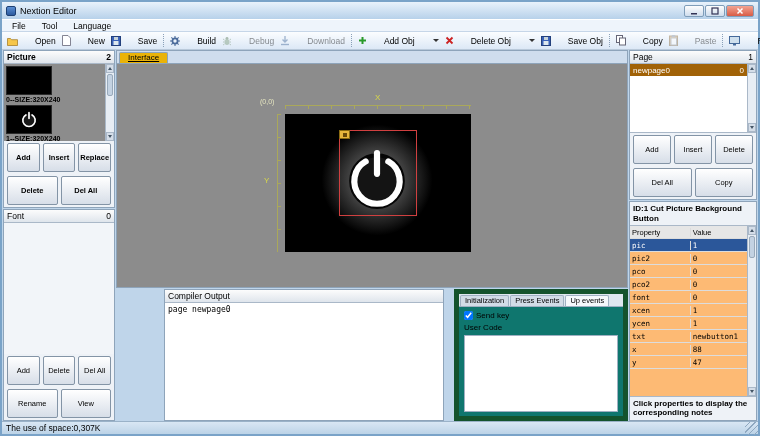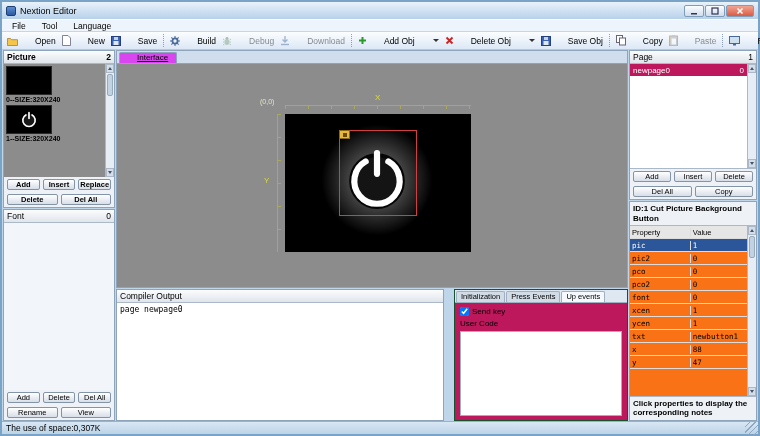--- a/index.html
+++ b/index.html
@@ -57,73 +57,73 @@
 
   .vscroll { width:9px; flex:0 0 9px; background:#e7edf4; border-left:1px solid #aab8c8; display:flex; flex-direction:column; }
   .vs-arrow { height:9px; flex:0 0 9px; background:#d4dde8; border:1px solid #aab8c8; display:flex; align-items:center; justify-content:center; }
   .tri-up { width:0;height:0;border-left:2.5px solid transparent;border-right:2.5px solid transparent;border-bottom:3.5px solid #456; }
   .tri-dn { width:0;height:0;border-left:2.5px solid transparent;border-right:2.5px solid transparent;border-top:3.5px solid #456; }
   .vs-track { flex:1; }
   .vs-thumb { height:22px; margin:1px; background:#c3d2e2; border:1px solid #9ab; border-radius:2px; }
 
   .btn-row { display:flex; gap:3px; padding:2px 3px; }
   .btn { flex:1; border:1px solid #8394a6; border-radius:2px; background:linear-gradient(#ffffff,#d7dee8);
-    font-size:7.5px; padding:0 0; text-align:center; white-space:nowrap; overflow:hidden; }
+    font-size:7.5px; padding:9px 0; text-align:center; white-space:nowrap; overflow:hidden; }
 
   
   .font-panel { flex:1; }
   .font-content { flex:1; background:#f2f5f9; }
 
   
   .tab-strip { height:13px; flex:0 0 13px; display:flex; align-items:flex-end; background:#cfdded;
     padding-left:2px; border:1px solid #8ea4ba; border-bottom:none; }
-  .tab { font-size:8px; padding:0 8px 1px 17px; background:#d946ef; border:1px solid #8ea4ba; border-bottom:none; border-radius:2px 2px 0 0;text-decoration:underline; }
+  .tab { font-size:8px; padding:0 8px 1px 8px; background:#eab308; border:1px solid #8ea4ba; border-bottom:none; border-radius:2px 2px 0 0;text-decoration:underline; }
   .canvas { flex:1; background:#8c8c8c; border:1px solid #8ea4ba; position:relative; min-height:0; overflow:hidden; }
   .screen { position:absolute; left:168px; top:50px; width:186px; height:138px; background:#000; }
   .x-ruler { position:absolute; left:168px; top:41px; width:186px; height:4px;
     border-top:1px solid #aaa85a; background:repeating-linear-gradient(to right,#aaa85a 0 1px,transparent 1px 23px); }
   .y-ruler { position:absolute; left:160px; top:50px; width:4px; height:138px;
     border-left:1px solid #aaa85a; background:repeating-linear-gradient(to bottom,#aaa85a 0 1px,transparent 1px 23px); }
   .x-axis-label { position:absolute; left:258px; top:29px; color:#d8d84a; font-size:8px; }
   .y-axis-label { position:absolute; left:147px; top:112px; color:#d8d84a; font-size:8px; }
   .origin-label { position:absolute; left:143px; top:34px; color:#e6e6c0; font-size:7px; }
 
   .power-glow { position:absolute; left:36px; top:10px; width:112px; height:112px; border-radius:50%;
     background:radial-gradient(circle at 50% 50%, #6e6e6e 0%, #3c3c3c 38%, rgba(0,0,0,0) 70%);
     display:flex; align-items:center; justify-content:center; }
   .sel-rect { position:absolute; left:54px; top:16px; width:78px; height:86px; border:1px solid #d04040; }
   .comp-badge { position:absolute; left:54px; top:16px; width:11px; height:9px; background:#e8b73c; border:1px solid #8a6a10; }
   .comp-badge::after { content:""; display:block; width:4px; height:4px; margin:2px auto 0; background:#6a4a08; }
 
-  .bottom-row { height:132px; flex:0 0 132px; display:flex; gap:10px; margin-top:1px; }
+  .bottom-row { height:132px; flex:0 0 132px; display:flex; gap:10px; margin-top:1px;margin-left:48px; }
   .compiler-panel { flex:1; min-width:0; }
   .compiler-header { justify-content:flex-start; }
   .compiler-body { flex:1; background:#fff; font-family:"DejaVu Sans Mono", monospace; font-size:8px; padding:2px 3px; }
 
-  .events-panel { width:174px; flex:0 0 174px; background:#be185d; border:1px solid #14532d; display:flex; flex-direction:column; }
+  .events-panel { width:174px; flex:0 0 174px; background:#0f766e; border:5px solid #14532d; display:flex; flex-direction:column; }
   .etab-strip { height:13px; flex:0 0 13px; display:flex; align-items:flex-end; background:#dfe7f0; border-bottom:1px solid #9fb0c2; padding-left:1px; }
   .etab { font-size:7.5px; padding:0 4px 1px 4px; background:#d2dce7; border:1px solid #9fb0c2; border-bottom:none; border-radius:2px 2px 0 0; margin-right:1px; white-space:nowrap; }
   .etab.active { background:#f5f8fc; }
   .events-body { flex:1; padding:4px 5px; display:flex; flex-direction:column; gap:3px; }
   .checkbox-row { display:flex; align-items:center; gap:3px; font-size:8px; }
   .checkbox-row input { width:9px; height:9px; margin:0; }
   .user-code-label { font-size:8px; }
   .user-code { flex:1; border:1px solid #9fb0c2; background:#fff; resize:none; font-family:"Liberation Sans", sans-serif; font-size:8px; }
 
   
   .page-panel { height:150px; flex:0 0 150px; }
   .page-list { flex:1; background:#fff; display:flex; min-height:0; border-bottom:1px solid #aab8c8; }
   .page-rows { flex:1; }
   .page-row { height:12px; display:flex; align-items:center; justify-content:space-between; padding:0 3px; font-size:8px; }
-  .page-row.selected { background:#be185d; color:#fff; }
+  .page-row.selected { background:#a16207; color:#fff; }
 
   
   .attr-panel { flex:1; }
   .attr-header { font-weight:bold; font-size:8px; line-height:1.2; padding:2px 3px; background:#eef2f7; border-bottom:1px solid #aab8c8; }
-  .attr-table { flex:1; display:flex; min-height:0; background:#f97316; }
+  .attr-table { flex:1; display:flex; min-height:0; background:#fdba74; }
   .attr-rows { flex:1; min-width:0; }
   .attr-row { display:flex; height:13px; align-items:center; border-bottom:1px solid #dcdcdc; font-family:"DejaVu Sans Mono", monospace; font-size:7.5px; }
   .attr-row .p { width:52%; flex:0 0 52%; padding:0 2px; border-right:1px solid #dcdcdc; overflow:hidden; white-space:nowrap; }
   .attr-row .v { flex:1; padding:0 2px; overflow:hidden; white-space:nowrap; }
   .attr-row.head { background:#e6e6e6; font-family:"Liberation Sans", sans-serif; font-size:7.5px; }
   .attr-row.selected { background:#2b579a; color:#fff; }
   .attr-footer { font-weight:bold; font-size:8px; line-height:1.2; padding:2px 3px; background:#eef2f7; border-top:1px solid #aab8c8; }
 
   
   .statusbar { height:13px; flex:0 0 13px; display:flex; align-items:center; background:linear-gradient(#d9e7f4,#bcd3e7);

